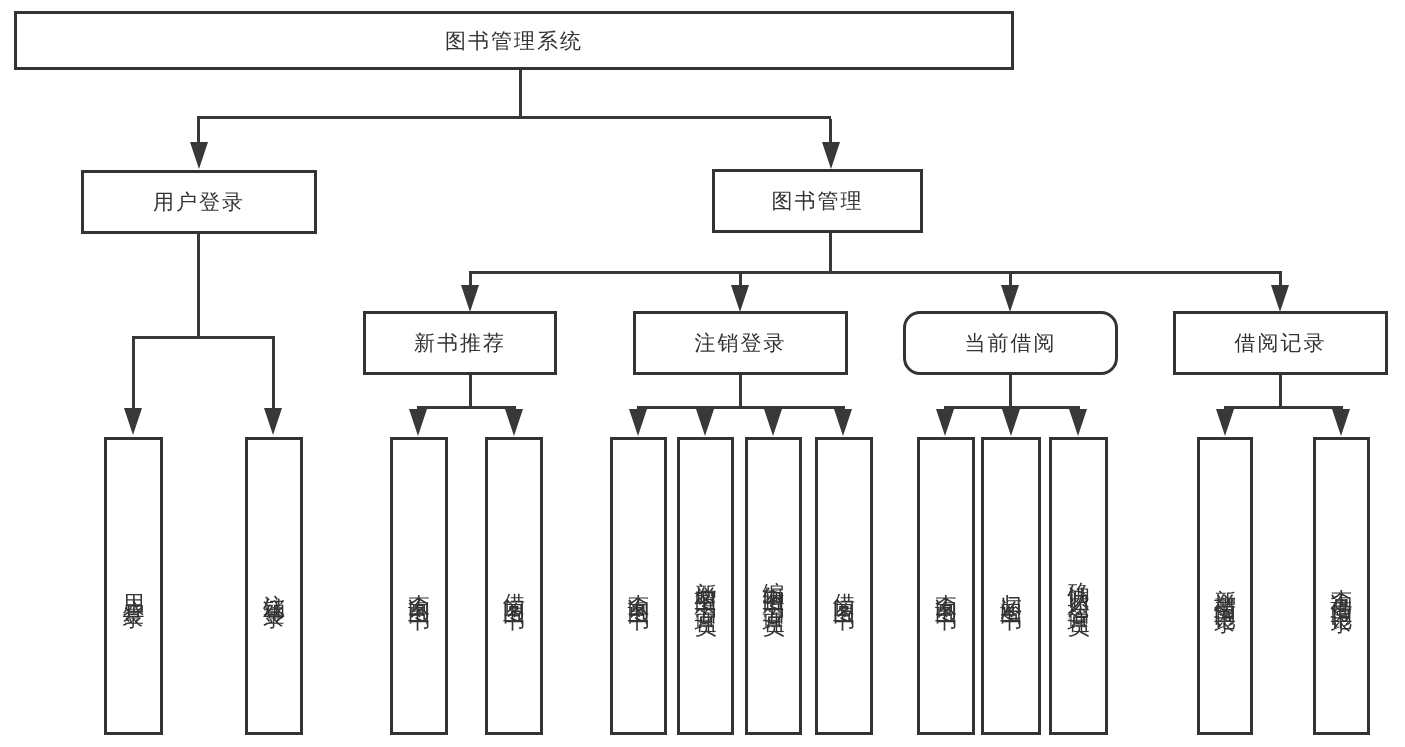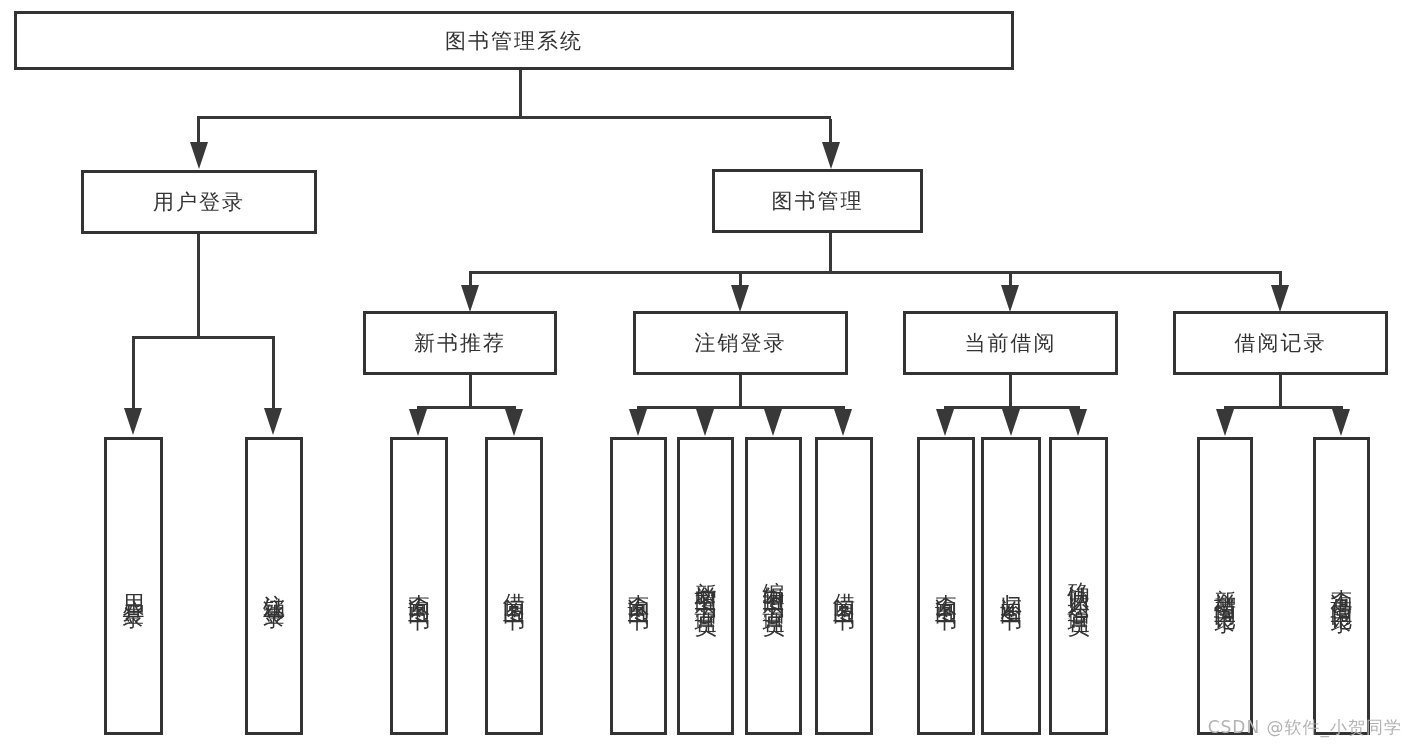--- a/index.html
+++ b/index.html
@@ -84,21 +84,21 @@
   <div class="node" style="left:14px; top:11px; width:1000px; height:59px;">图书管理系统</div>
 
   <div class="node" style="left:81px; top:170px; width:236px; height:64px;">用户登录</div>
 
   <div class="node" style="left:712px; top:169px; width:211px; height:64px;">图书管理</div>
 
   <div class="node" style="left:363px; top:311px; width:194px; height:64px;">新书推荐</div>
 
   <div class="node" style="left:633px; top:311px; width:215px; height:64px;">注销登录</div>
 
-  <div class="node" style="left:903px; top:311px; width:215px; height:64px;">当前借阅</div>
+  <div class="node" style="left:903px; top:311px; width:215px; height:64px;border-radius:17px;">当前借阅</div>
 
   <div class="node" style="left:1173px; top:311px; width:215px; height:64px;">借阅记录</div>
 
   <div class="leaf" style="left:104px; top:437px; width:59px; height:298px;">
     <span>用户登录</span>
   </div>
   <div class="leaf" style="left:245px; top:437px; width:58px; height:298px;">
     <span>注销登录</span>
   </div>
 
@@ -180,15 +180,14 @@
   <div class="line" style="left:944px;  top:406px; width:136px; height:3px;"></div>
   <div class="arrow" style="left:936px;  top:409px;"></div>
   <div class="arrow" style="left:1002px; top:409px;"></div>
   <div class="arrow" style="left:1069px; top:409px;"></div>
 
   <div class="line" style="left:1279px; top:375px; width:3px;   height:31px;"></div>
   <div class="line" style="left:1224px; top:406px; width:119px; height:3px;"></div>
   <div class="arrow" style="left:1216px; top:409px;"></div>
   <div class="arrow" style="left:1332px; top:409px;"></div>
 
-  <div class="watermark">CSDN @软件_小贺同学</div>
 
 </div>
 
 </body></html>

